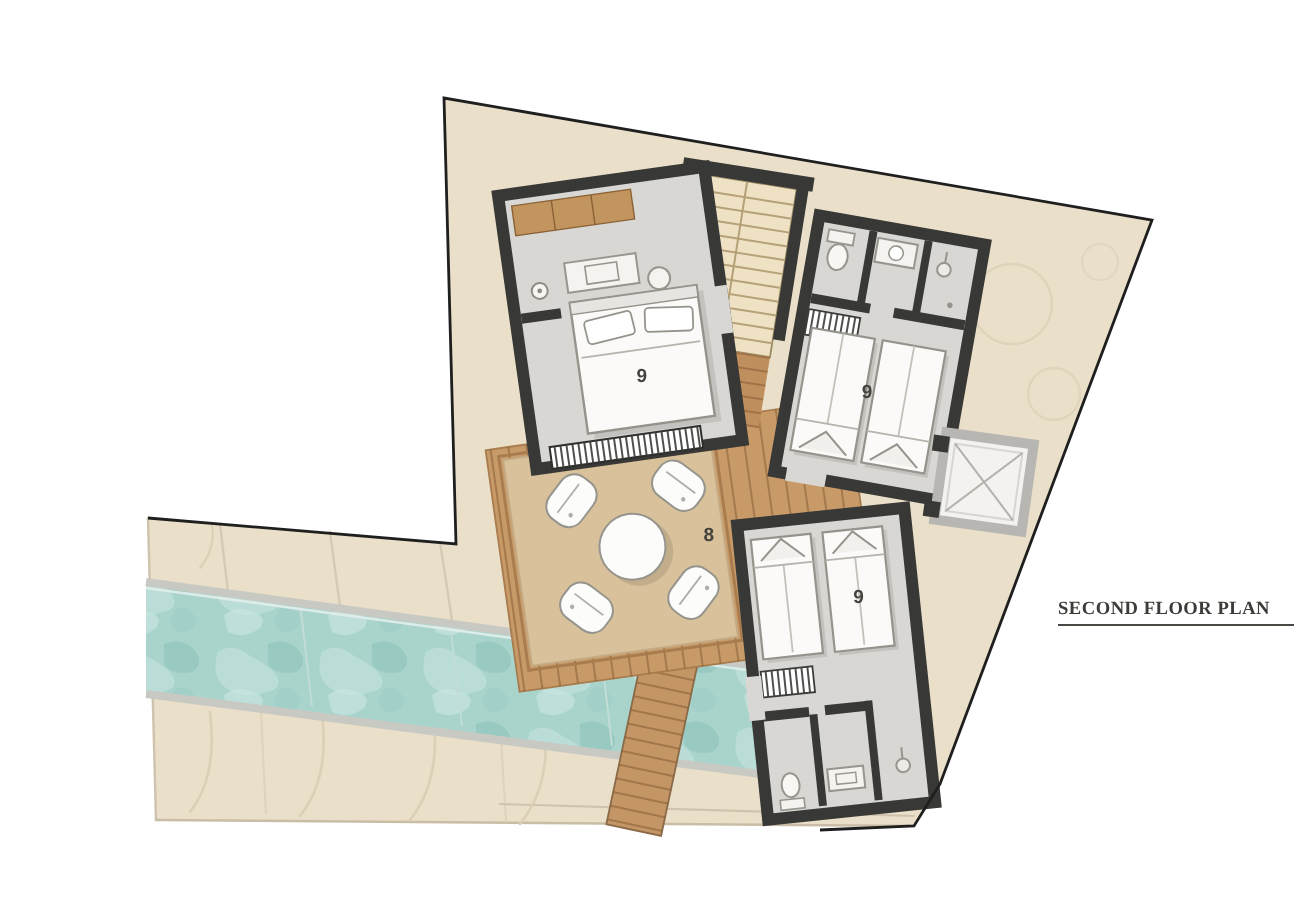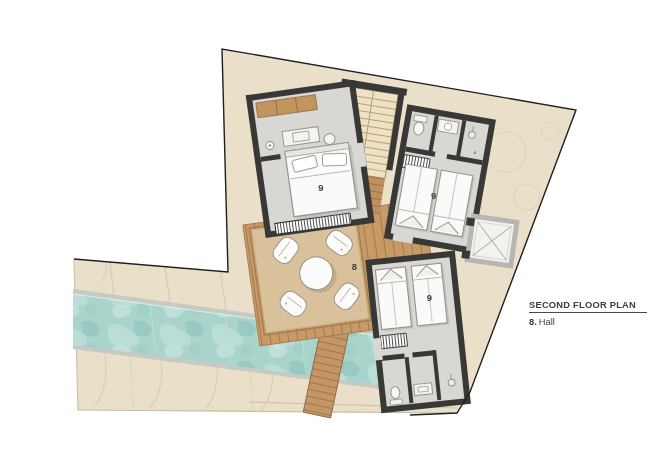--- a/index.html
+++ b/index.html
@@ -1,21 +1,21 @@
 <!DOCTYPE html>
 <html><head>
 <meta charset="utf-8">
 <style>
   html,body{margin:0;padding:0;width:650px;height:459px;background:#ffffff;overflow:hidden;
     font-family:"Liberation Sans",sans-serif;}
   .canvas{position:relative;width:650px;height:459px;background:#fff;}
   svg{position:absolute;left:0;top:0;}
   .legend{position:absolute;left:529px;top:300px;width:118px;color:#3d3c38;}
   .legend .title{font-size:9.3px;font-weight:600;letter-spacing:.25px;color:#3d3c38;
-    border-bottom:1.1px solid #4a4944;padding-bottom:2px;margin-bottom:3px;white-space:nowrap;}
+    border-bottom:1.1px solid #4a4944;padding-bottom:2px;margin-bottom:3px;white-space:nowrap;font-family:Liberation Serif, serif;}
   .legend .item{font-size:9.3px;line-height:12.5px;color:#3d3c38;}
   .legend .num{font-weight:700;margin-right:2px;}
   text.roomnum{font-size:9.5px;font-weight:700;fill:#44433e;}
 </style>
 </head>
 <body>
 
 <div class="canvas">
 <svg width="650" height="459" viewBox="0 0 650 459">
   <defs>
@@ -235,15 +235,14 @@
     <line x1="509" y1="224" x2="475" y2="258" stroke="#b3b1ad" stroke-width="1"></line>
     <rect x="464" y="221" width="8" height="8" fill="#383836"></rect>
     <rect x="464" y="254" width="8" height="8" fill="#383836"></rect>
   </g>
 
   <path d="M74,259 L228,272 L222,49 L576,110 L470,392 L457,413 L410,415" fill="none" stroke="#1f1f1f" stroke-width="1.4" stroke-linejoin="miter"></path>
 </svg>
 
 <div class="legend">
   <div class="title">SECOND FLOOR PLAN</div>
-  <div class="item"><span class="num">8.</span><span>Hall</span></div>
 </div>
 </div>
 
 </body></html>

